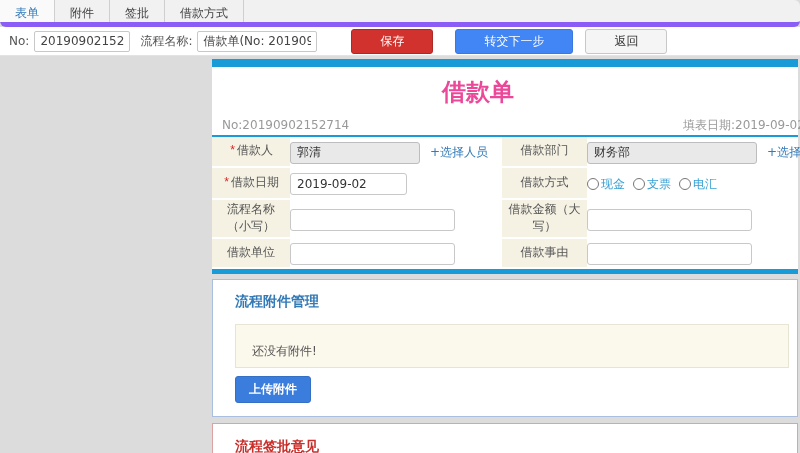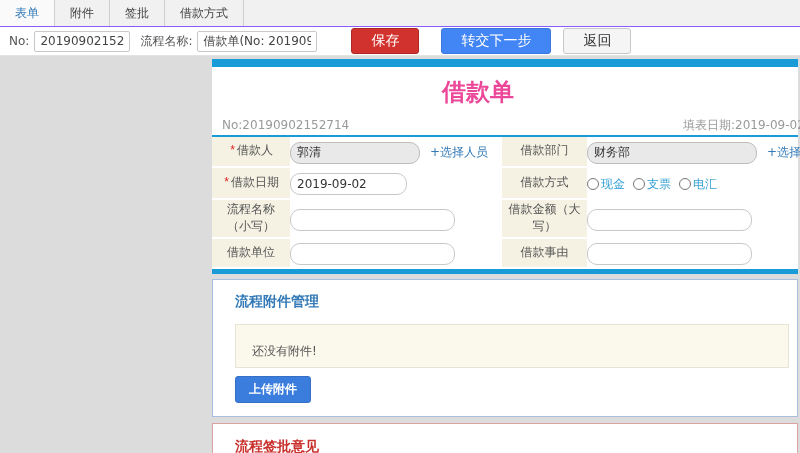--- a/index.html
+++ b/index.html
@@ -1,32 +1,32 @@
 <!DOCTYPE html>
 <html><head>
 <meta charset="utf-8">
 <style>
   * { margin:0; padding:0; box-sizing:border-box; }
   html,body { width:800px; height:453px; overflow:hidden; background:#dcdcdc;
               font-family:"DejaVu Sans","Liberation Sans",sans-serif; font-size:12px; color:#555; }
 
   
-  .tabbar { height:27px; background:#f1f1f1; border-bottom:1px solid #8b5cf6; display:flex; }
+  .tabbar { height:27px; background:#f1f1f1; border-bottom:5px solid #8b5cf6; display:flex;border-radius:6px; }
   .tab { line-height:26px; padding:0 15px; border-right:1px solid #cfcfcf; color:#444; cursor:default; }
   .tab.active { color:#337ab7; background:#fafafa; }
 
   
   .toolbar { height:29px; background:#fff; border-bottom:1px solid #e3e3e3;
              display:flex; align-items:center; padding:0 9px; }
   .toolbar label { color:#555; margin-right:5px; }
   .toolbar input { height:21px; border:1px solid #c8c8c8; border-radius:2px; padding:0 5px;
                    font-size:12px; color:#444; font-family:inherit; }
   .inp-no { width:96px; }
   .inp-name { width:120px; margin-right:18px; }
-  .btn { border:1px solid transparent; border-radius:3px; font-size:14px; padding:3px 19px;
+  .btn { border:1px solid transparent; border-radius:3px; font-size:12px; padding:3px 28px;
          cursor:pointer; font-family:Liberation Serif, serif; }
   .btn-save { background:#d2322d; border-color:#ac2925; color:#fff; margin-left:16px; }
   .btn-next { background:#4285f4; border-color:#3b78e0; color:#fff; margin-left:22px; }
   .btn-back { background:#f5f5f5; border-color:#c8c8c8; color:#333; margin-left:12px; }
 
   
   .container { position:absolute; left:212px; top:59px; width:586px; }
 
   
   .form-panel { background:#fff; border-top:8px solid #199bd8; border-bottom:5px solid #199bd8; }
@@ -35,21 +35,21 @@
   .no-row { position:relative; height:22px; line-height:20px; border-bottom:2px solid #199bd8;
             color:#999; font-size:12px; padding:0 10px; overflow:visible; }
   .fill-date { position:absolute; left:471px; top:0; white-space:nowrap; color:#999; }
 
   .form-grid { display:grid; grid-template-columns:78px 212px 85px 1fr; }
   .lbl { background:#f5f2e4; border-bottom:2px solid #fff; display:flex; align-items:center;
          justify-content:center; text-align:center; color:#555; padding:4px 6px; line-height:17px;font-family:Liberation Mono, monospace; }
   .val { display:flex; align-items:center; padding:4px 6px 4px 0; }
   .req { color:#d22; margin-right:1px; }
   .r1 { height:31px; } .r2 { height:32px; } .r3 { height:39px; } .r4 { height:30px; }
-  .val input { height:22px; border:1px solid #c8c8c8; border-radius:10px; padding:0 6px;
+  .val input { height:22px; border:1px solid #c8c8c8; border-radius:3px; padding:0 6px;
                font-size:12px; color:#333; font-family:inherit; }
   .val input[readonly] { background:#e9e9e9; border-color:#bdbdbd; }
   .w-borrower { width:130px; } .w-dept { width:170px; } .w-date { width:117px; }
   .w-amt { width:165px; }
   a.pick { color:#337ab7; text-decoration:none; margin-left:10px; white-space:nowrap; }
   .radios { display:flex; align-items:center; gap:2px; }
   .radios label { color:#35a0d4; margin-right:6px; display:flex; align-items:center; }
   .radios input { width:12px; height:12px; margin-right:2px; }
 
   

